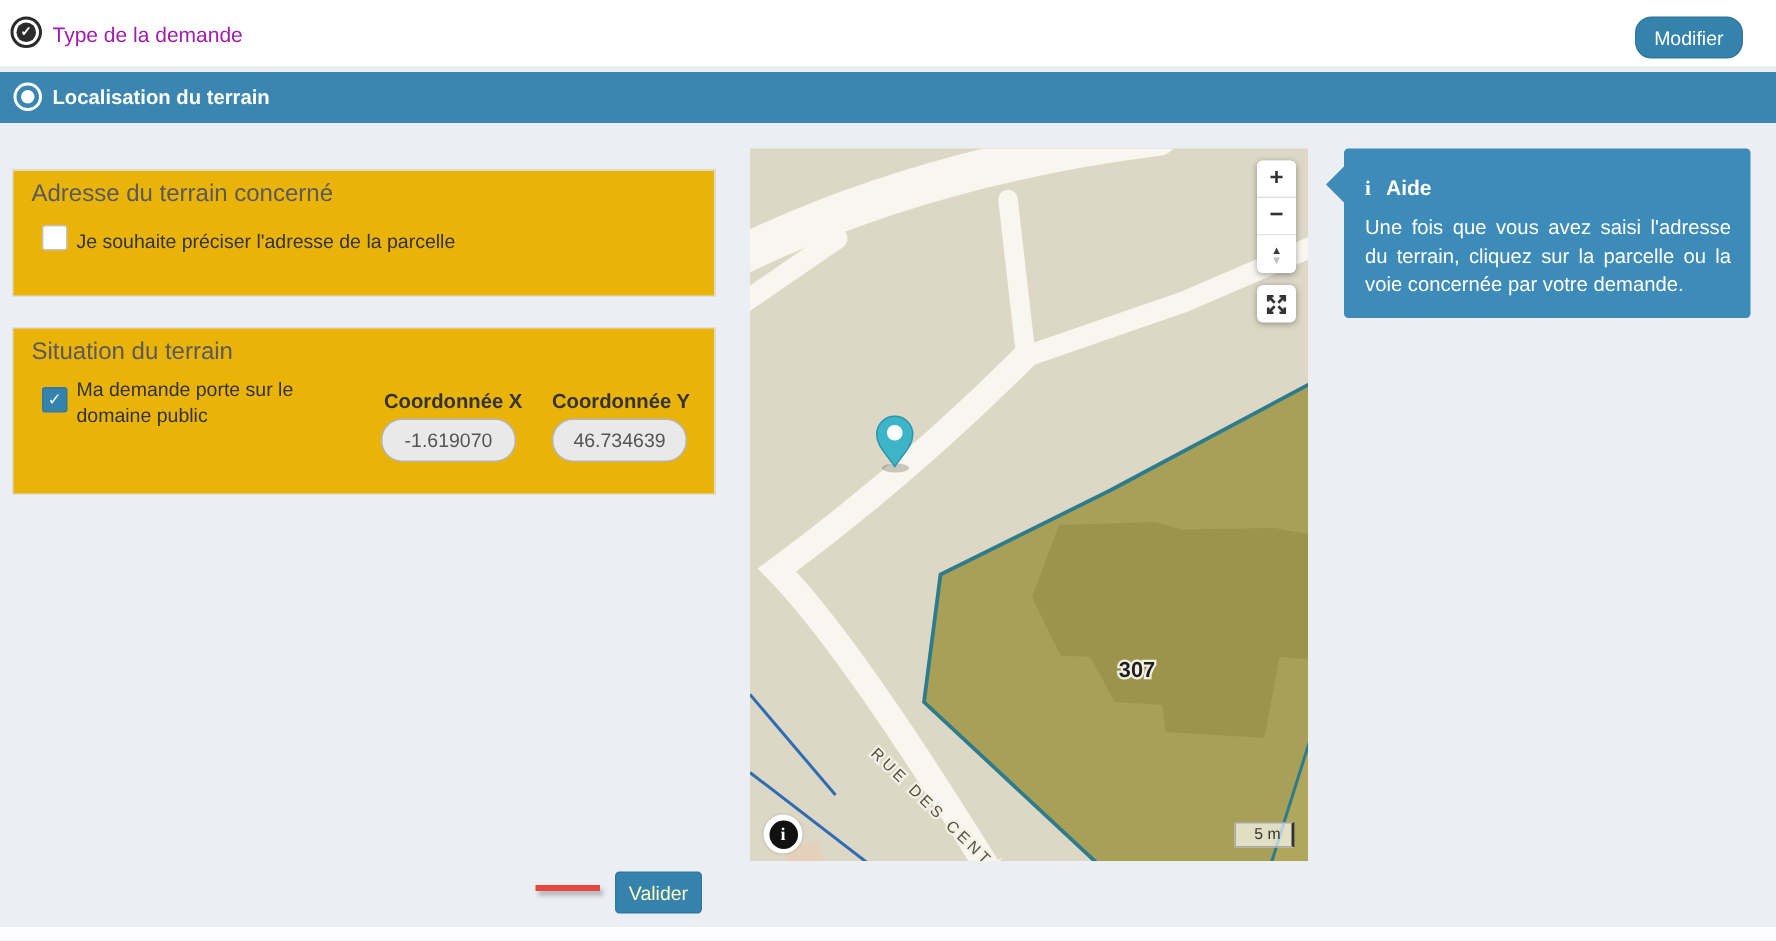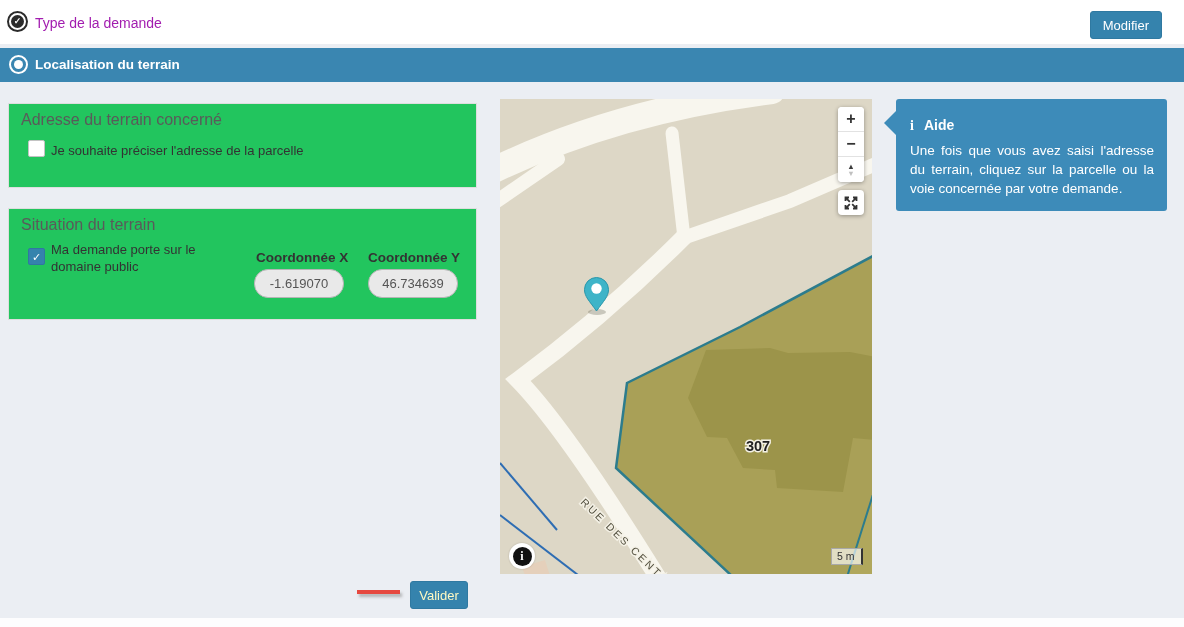--- a/index.html
+++ b/index.html
@@ -9,31 +9,31 @@
   .abs { position:absolute; }
 
   
   .topbar { left:0; top:0; width:1184px; height:44px; background:#ffffff; }
   .step-done-icon { left:7px; top:11px; width:21px; height:21px; border:2px solid #2b2b2b; border-radius:50%;
     display:flex; align-items:center; justify-content:center; }
   .step-done-icon .inner { width:13px; height:13px; background:#2b2b2b; border-radius:50%;
     color:#fff; font-size:9px; line-height:13px; text-align:center; font-weight:bold; }
   .step1-label { left:35px; top:15px; font-size:14px; color:#a21caf; }
   .modifier-btn { right:22px; top:11px; height:28px; padding:0 12px; background:#3583ad; border:1px solid #2f79a1;
-    border-radius:3px; color:#fff; font-size:13px; display:flex; align-items:center; cursor:pointer; }
+    border-radius:11px; color:#fff; font-size:13px; display:flex; align-items:center; cursor:pointer; }
 
   
   .section-bar { left:0; top:48px; width:1184px; height:34px; background:#3a86b1; }
   .radio-icon { left:9px; top:7px; width:19px; height:19px; border:2px solid #fff; border-radius:50%;
     display:flex; align-items:center; justify-content:center; }
   .radio-icon .dot { width:9px; height:9px; background:#fff; border-radius:50%; }
   .section-label { left:35px; top:9px; font-size:13.5px; font-weight:bold; color:#fff; }
 
   
-  .card { background:#22c55e; border:1px solid #dedede; }
+  .card { background:#eab308; border:1px solid #dedede;margin-top:10px; }
   .card1 { left:8px; top:103px; width:469px; height:85px; }
   .card2 { left:8px; top:208px; width:469px; height:112px; }
   .card-title { position:absolute; left:12px; top:7px; font-size:16px; color:#5a5a5a; }
   .cbx { position:absolute; width:17px; height:17px; border:1px solid #c3c3c3; border-radius:2px; background:#fff; cursor:pointer; }
   .cbx.checked { background:#3583ad; border-color:#3077a2; color:#fff; font-size:11px; line-height:16px; text-align:center; }
   .cbx-label { position:absolute; font-size:13px; color:#333; line-height:17px; }
   .coord-label { position:absolute; font-size:13.5px; font-weight:bold; color:#333; }
   .coord-input { position:absolute; width:90px; height:29px; background:#e9e9e9; border:1px solid #b5b5b5;
     border-radius:14px; text-align:center; font-size:13px; color:#555; font-family:"Liberation Sans",sans-serif; }
 
@@ -44,23 +44,23 @@
   .zoom-btn { width:26px; height:25px; display:flex; align-items:center; justify-content:center;
     font-size:16px; font-weight:bold; color:#333; border-bottom:1px solid #e2e2e2; cursor:pointer; background:#fff; }
   .zoom-btn:last-child { border-bottom:none; }
   .tilt-btn { flex-direction:column; font-size:7.5px; line-height:7px; }
   .tilt-btn .up { color:#3c3c3c; } .tilt-btn .down { color:#c0c0c0; }
   .fullscreen-btn { right:8px; top:91px; width:26px; height:25px; display:flex; align-items:center; justify-content:center; cursor:pointer; }
   .attribution-btn { position:absolute; left:9px; bottom:5px; width:26px; height:26px; background:#fff; border-radius:50%;
     display:flex; align-items:center; justify-content:center; cursor:pointer; box-shadow:0 0 2px rgba(0,0,0,.2); }
   .attribution-btn .disc { width:19px; height:19px; background:#111; border-radius:50%; color:#fff;
     font-size:12px; font-weight:bold; line-height:19px; text-align:center; font-family:"Liberation Serif",serif; }
-  .scale-ctrl { position:absolute; right:9px; bottom:9px; width:32px; height:17px;
+  .scale-ctrl { position:absolute; right:9px; bottom:9px; width:40px; height:17px;
     background:rgba(255,255,255,.65); border:1px solid #a9a9a9; border-right:2px solid #333;
-    font-size:10.5px; color:#333; padding:1px 0 0 5px; }
+    font-size:10.5px; color:#333; padding:1px 0 0 5px;text-align:center; }
 
   
   .help-box { left:896px; top:99px; width:271px; background:#3d8bb9; border-radius:3px; color:#fff;
     padding:18px 13px 13px 14px; }
   .help-box::before { content:""; position:absolute; left:-12px; top:12px; width:0; height:0;
     border-top:12px solid transparent; border-bottom:12px solid transparent; border-right:12px solid #3d8bb9; }
   .help-title { font-size:14px; font-weight:bold; margin-bottom:7px; }
   .help-title .i { display:inline-block; width:14px; font-family:"Liberation Serif",serif; }
   .help-text { font-size:13.5px; line-height:19px; text-align:justify; }
 

